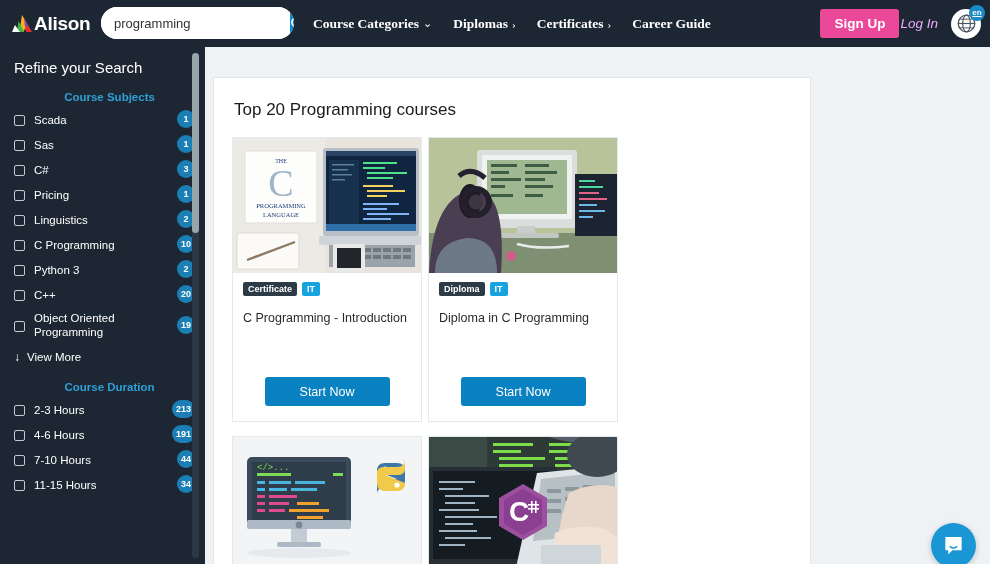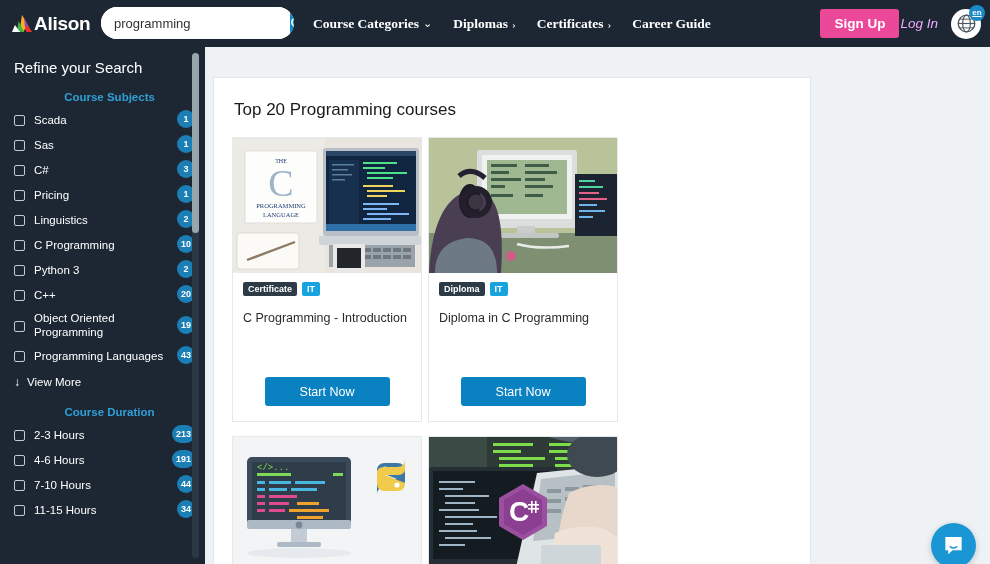--- a/index.html
+++ b/index.html
@@ -298,25 +298,20 @@
     </div>
     <div class="sb-row">
       <span class="sb-check"></span>
       <span class="sb-label">C++</span>
       <span class="sb-count">20</span>
     </div>
     <div class="sb-row">
       <span class="sb-check"></span>
       <span class="sb-label">Object Oriented Programming</span>
       <span class="sb-count">19</span>
-    </div>
-    <div class="sb-row">
-      <span class="sb-check"></span>
-      <span class="sb-label">Programming Languages</span>
-      <span class="sb-count">43</span>
     </div>
 
     <div class="view-more">
       <span class="arr">↓</span>
       <span>View More</span>
     </div>
 
     <div class="sb-section">Course Duration</div>
 
     <div class="sb-row">

